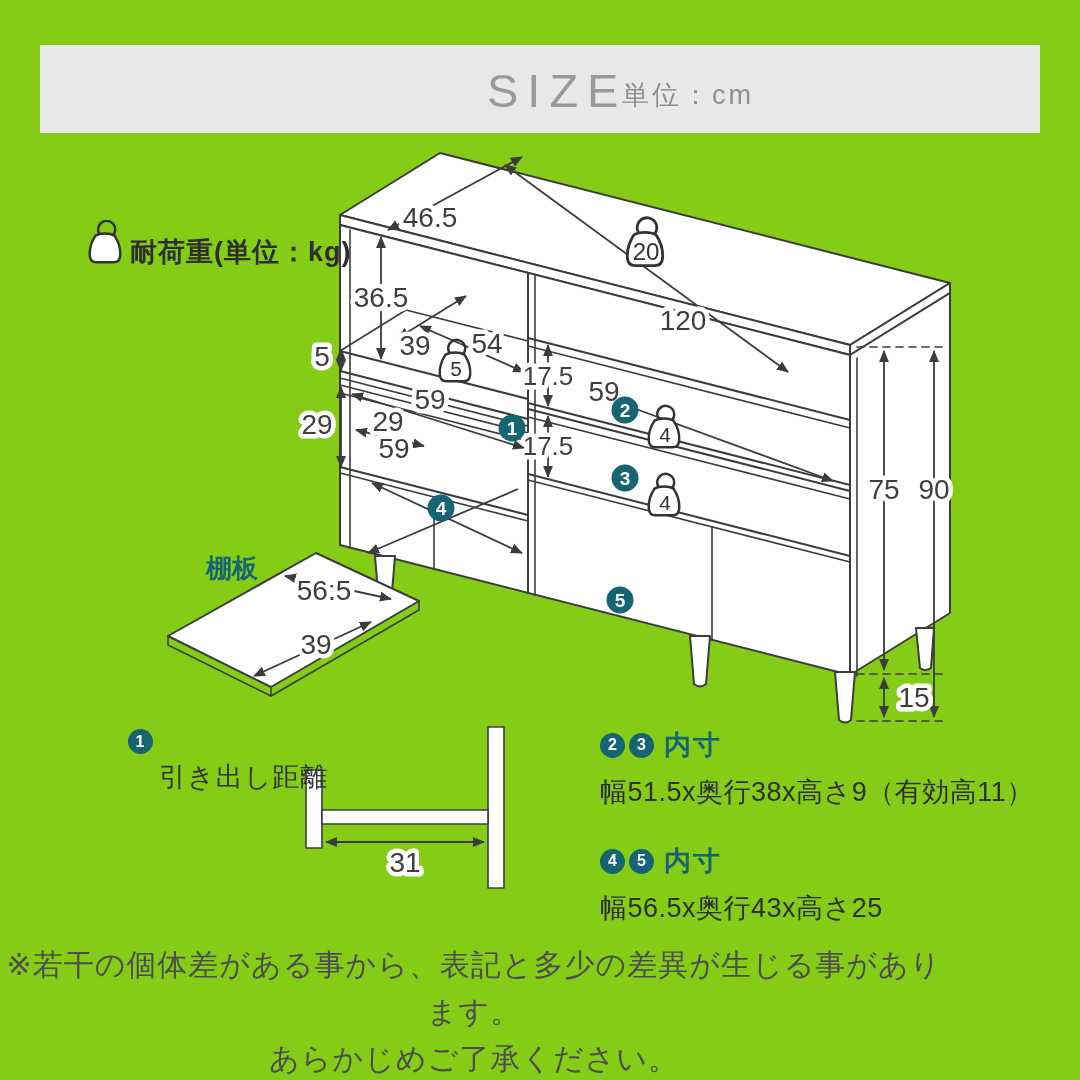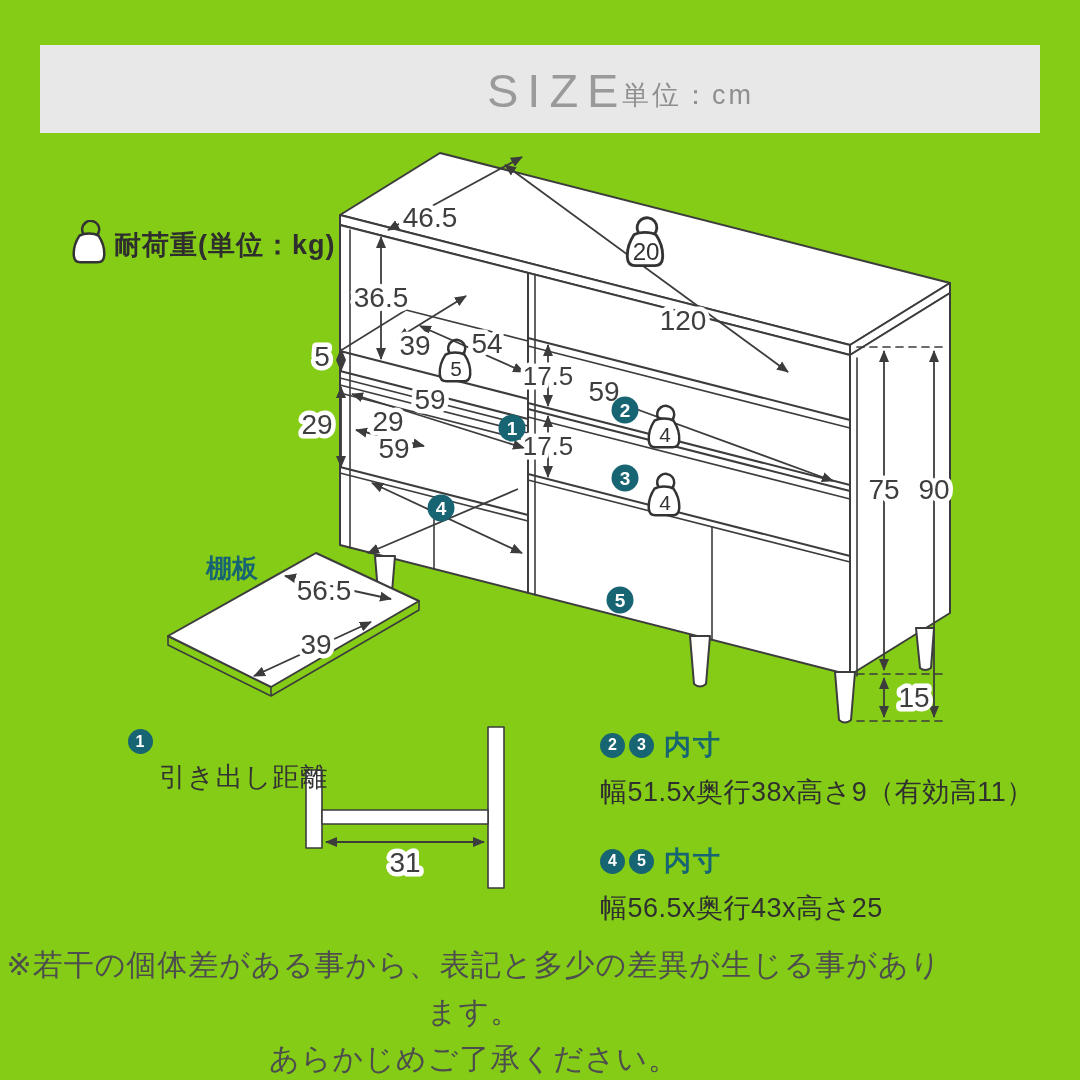--- a/index.html
+++ b/index.html
@@ -3,21 +3,21 @@
 <meta charset="utf-8">
 <style>
   html,body{margin:0;padding:0;background:#fff;}
   .stage{position:relative;width:1080px;height:1080px;background:#84cc16;overflow:hidden;
          font-family:"Liberation Sans","DejaVu Sans",sans-serif;}
   
   .size-header{position:absolute;left:40px;top:45px;width:1000px;height:88px;background:#e8e8e8;}
   .size-title{position:absolute;left:447px;top:18px;font-size:47px;letter-spacing:9px;color:#9a9a9a;}
   .size-unit{position:absolute;left:582px;top:32px;font-size:27px;letter-spacing:3px;color:#8f8f8f;text-align:center;}
   
-  .load-label{position:absolute;left:68px;top:220px;display:flex;align-items:center;gap:4px;}
+  .load-label{position:absolute;left:84px;top:220px;display:flex;align-items:flex-end;gap:4px;}
   .load-label .txt{font-size:27px;font-weight:bold;color:#2e2e2e;letter-spacing:1px;}
   
   .diagram{position:absolute;left:0;top:0;width:1080px;height:1080px;}
   .ln{fill:none;stroke:#3c3c3c;stroke-width:2;stroke-linejoin:round;stroke-linecap:round;}
   .fw{fill:#ffffff;stroke:#3c3c3c;stroke-width:2;stroke-linejoin:round;}
   .thin{stroke-width:1.6;}
   .dash{stroke-dasharray:7 6;stroke-width:1.7;}
   .arr{fill:none;stroke:#3c3c3c;stroke-width:1.8;}
   .dim{font-family:"Liberation Sans","DejaVu Sans",sans-serif;font-size:28px;fill:#3e3e3e;
        text-anchor:middle;paint-order:stroke;stroke:#ffffff;stroke-width:9px;stroke-linejoin:round;}

